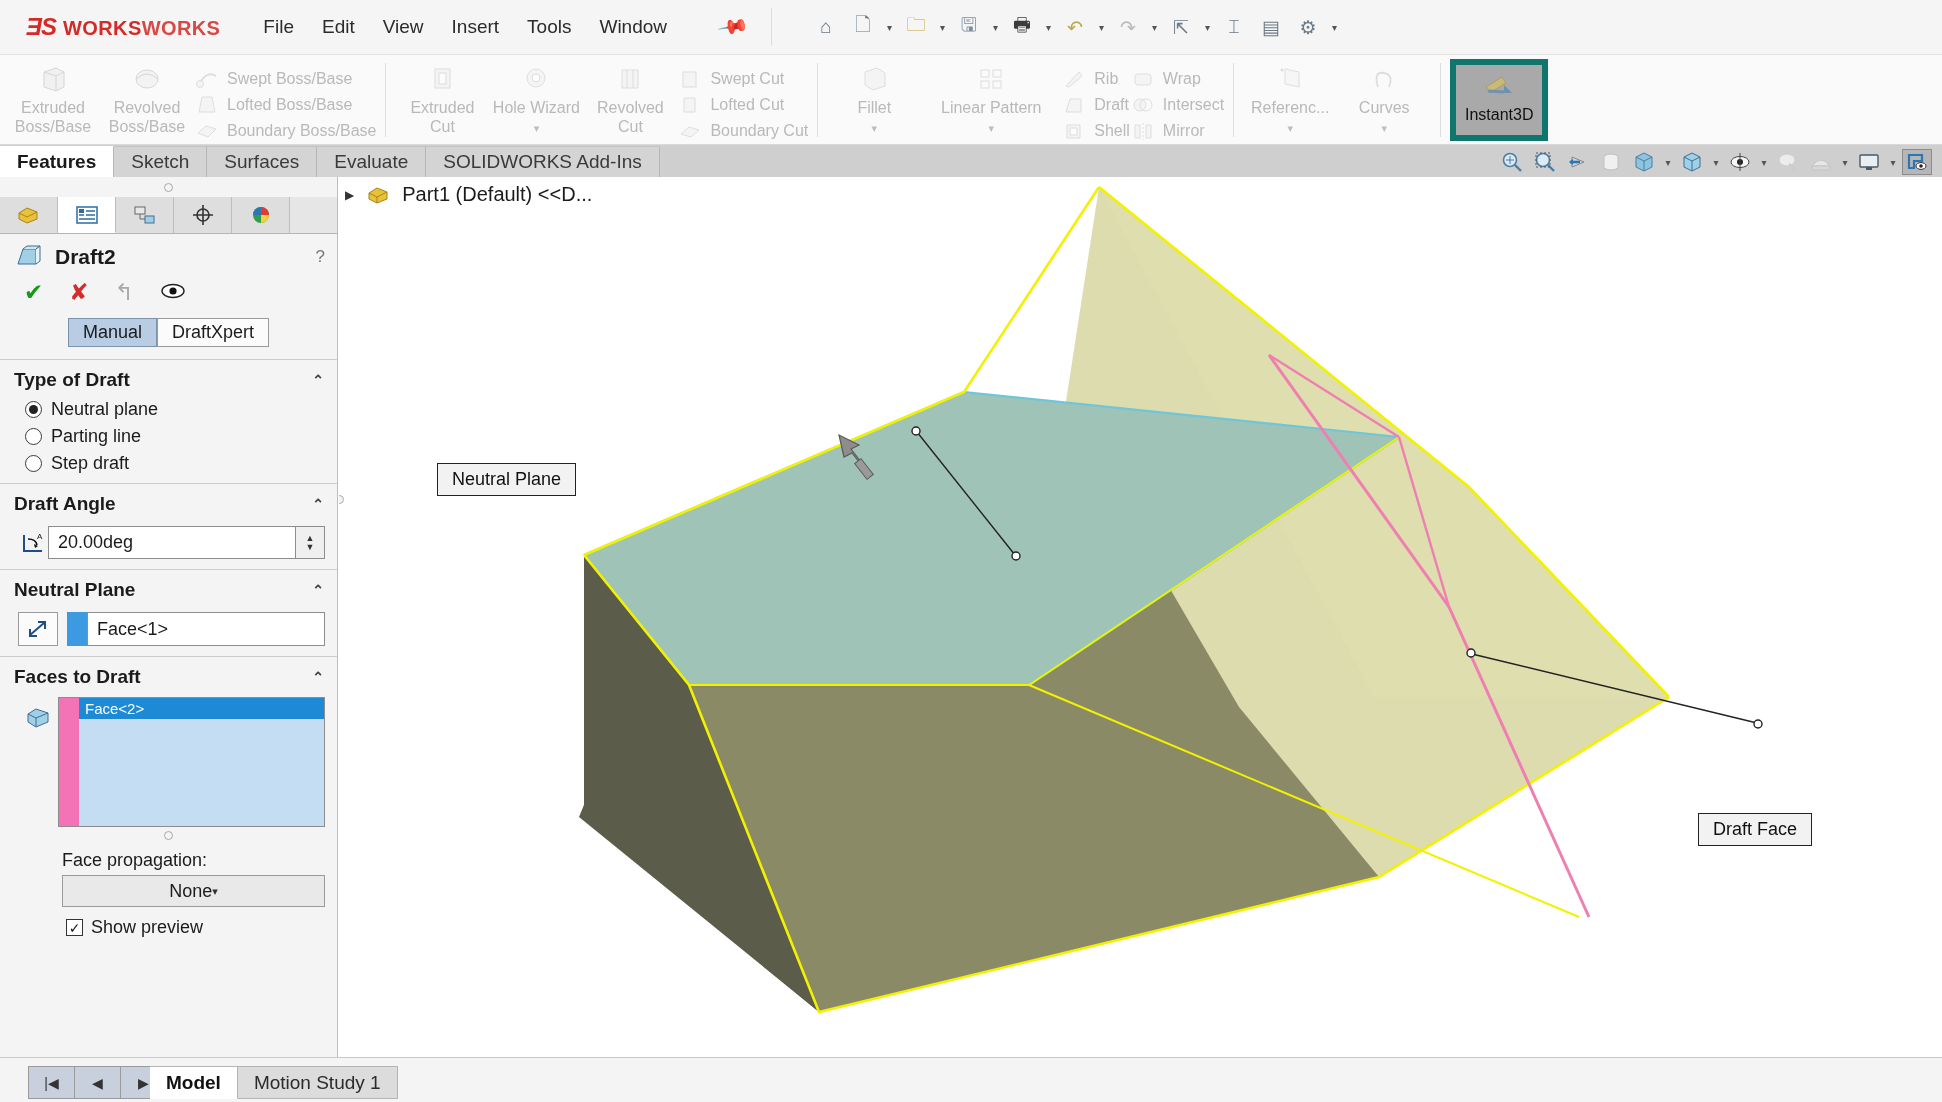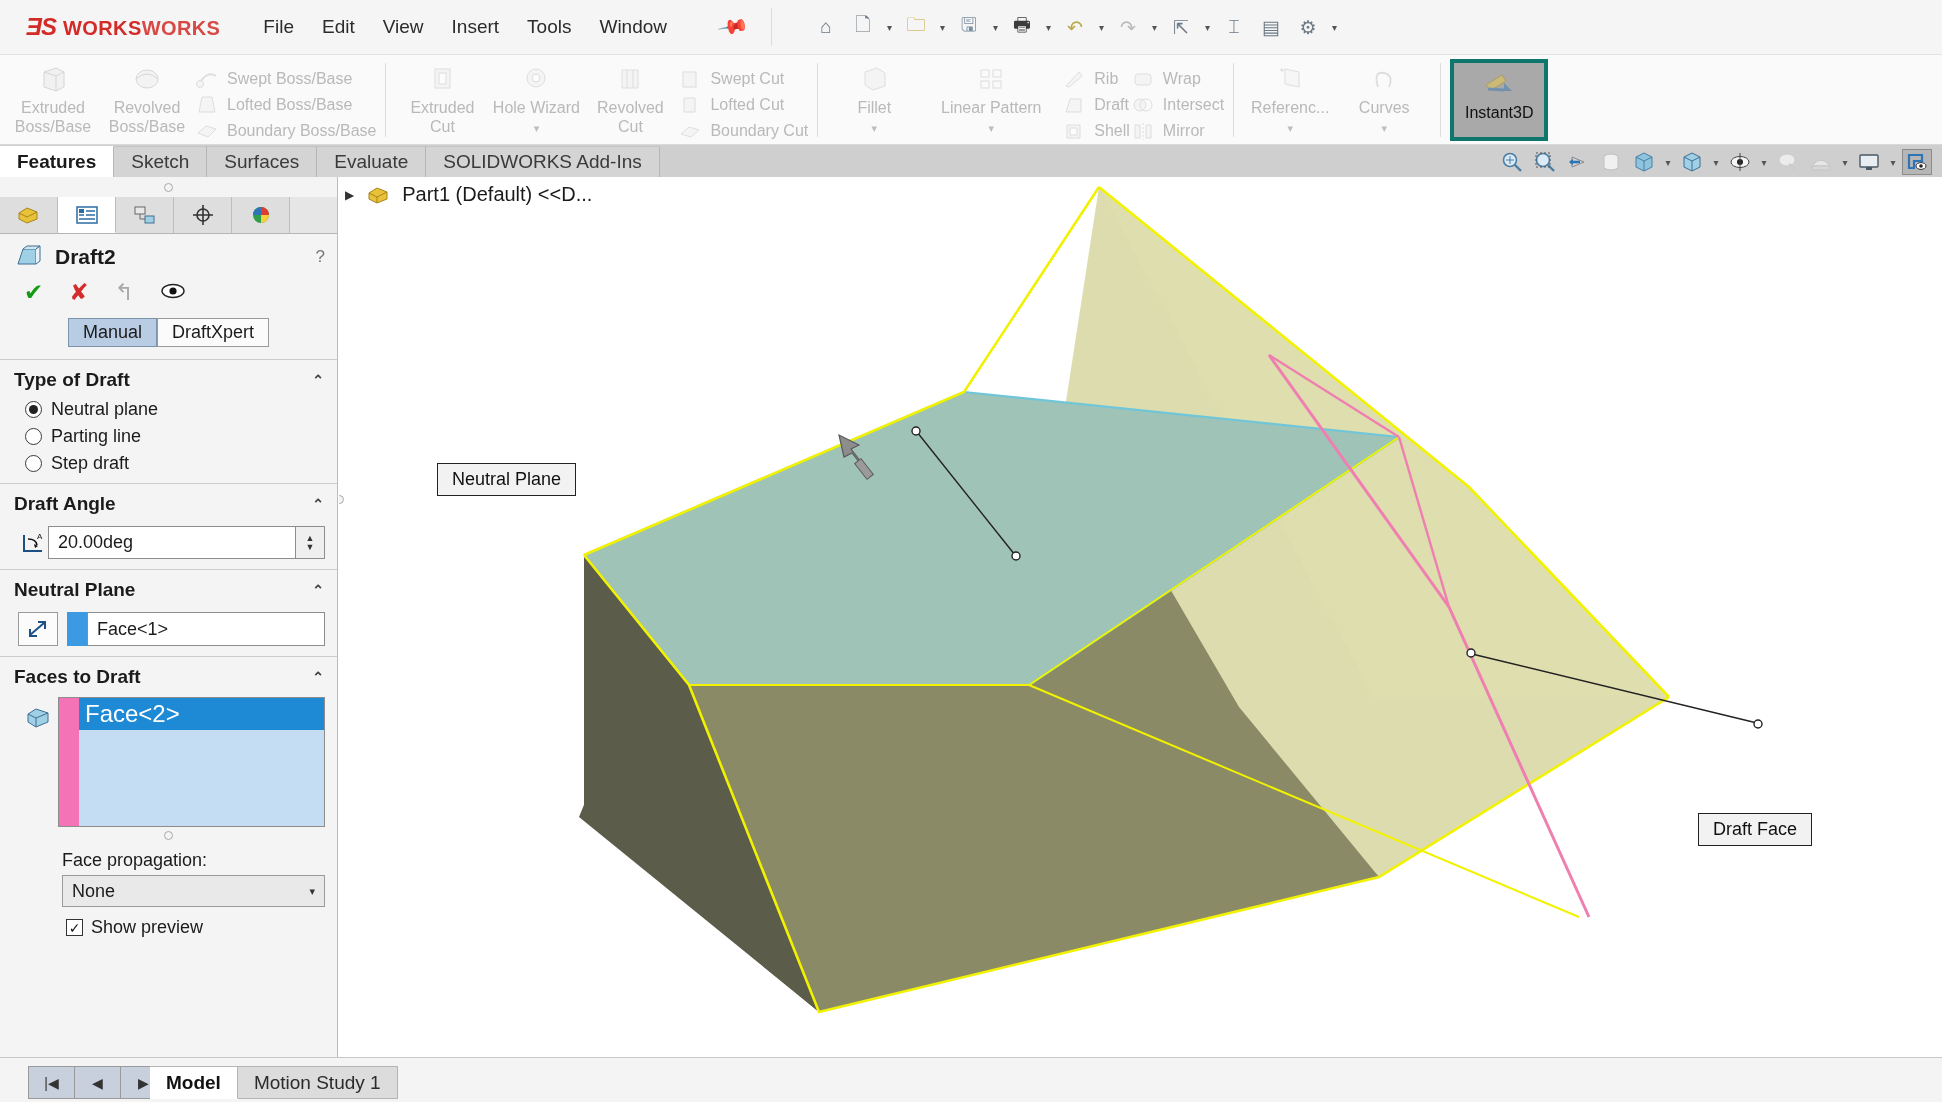--- a/index.html
+++ b/index.html
@@ -52,21 +52,21 @@
   .big {
     width:94px; display:flex; flex-direction:column; align-items:center;
     padding-top:6px; color:#b9b9b9; font-size:16px; line-height:19px; text-align:center;
   }
   .bigicon { width:34px; height:30px; margin-bottom:3px; opacity:.45; }
   .stack { display:flex; flex-direction:column; justify-content:flex-start; padding-top:7px; }
   .srow { display:flex; align-items:center; height:26px; color:#b9b9b9; font-size:16px; }
   .sicon { width:26px; height:22px; margin-right:7px; opacity:.45; }
   .rcaret { text-align:center; font-size:11px; color:#bdbdbd; margin-top:2px; }
   .instant3d {
-    background:#a9a9a9; border:4px solid #0f766e; color:#111;
+    background:#a9a9a9; border:6px solid #0f766e; color:#111;
     width:98px; height:82px; display:flex; flex-direction:column;
     align-items:center; justify-content:flex-start; padding-top:8px;
     font-size:16px;
   }
 
   
   .cmdtabs {
     position:absolute; left:0; top:145px; height:32px; width:1942px;
     background:#cfcfcf; display:flex; align-items:flex-end;
   }
@@ -147,28 +147,28 @@
   }
   .swatch { width:20px; height:34px; }
   .selbox {
     flex:1; height:34px; border:1px solid #8d8d8d; background:#fff;
     display:flex; align-items:center; padding-left:9px; font-size:18px; color:#1b1b1b;
   }
   .facesrow { display:flex; align-items:flex-start; padding:4px 12px 0 18px; }
   .faceicon { width:40px; display:flex; align-items:flex-start; justify-content:center; padding-top:8px; }
   .facelistwrap { display:flex; flex:1; border:1px solid #8d8d8d; height:130px; }
   .facelist { flex:1; background:#c5ddf2; padding:0; }
-  .faceitem { background:#1e8ad6; color:#fff; font-size:24px; padding:2px 0 2px 6px; }
+  .faceitem { background:#1e8ad6; color:#fff; font-size:15px; padding:2px 0 2px 6px; }
   .sizegrip { display:flex; justify-content:center; padding-top:4px; }
   .sizegrip .dot { width:9px; height:9px; border:1px solid #a9a9a9; border-radius:50%; }
   .sublabel { padding:10px 0 4px 62px; font-size:18px; color:#1b1b1b; }
   .combo {
     margin:0 12px 0 62px; height:32px; border:1px solid #9a9a9a; background:#e9e9e9;
     display:flex; align-items:center; padding-left:9px; font-size:18px; color:#1b1b1b;
-    justify-content:space-between;
+    justify-content:center;
   }
   .combo .cc { padding-right:9px; font-size:11px; color:#333; }
   .checkrow { display:flex; align-items:center; padding:10px 0 0 66px; font-size:18px; color:#1b1b1b; }
   .cbox {
     width:17px; height:17px; border:1.6px solid #333; background:#fff; margin-right:8px;
     display:flex; align-items:center; justify-content:center; font-size:14px; color:#111;
   }
 
   
   .viewport {

